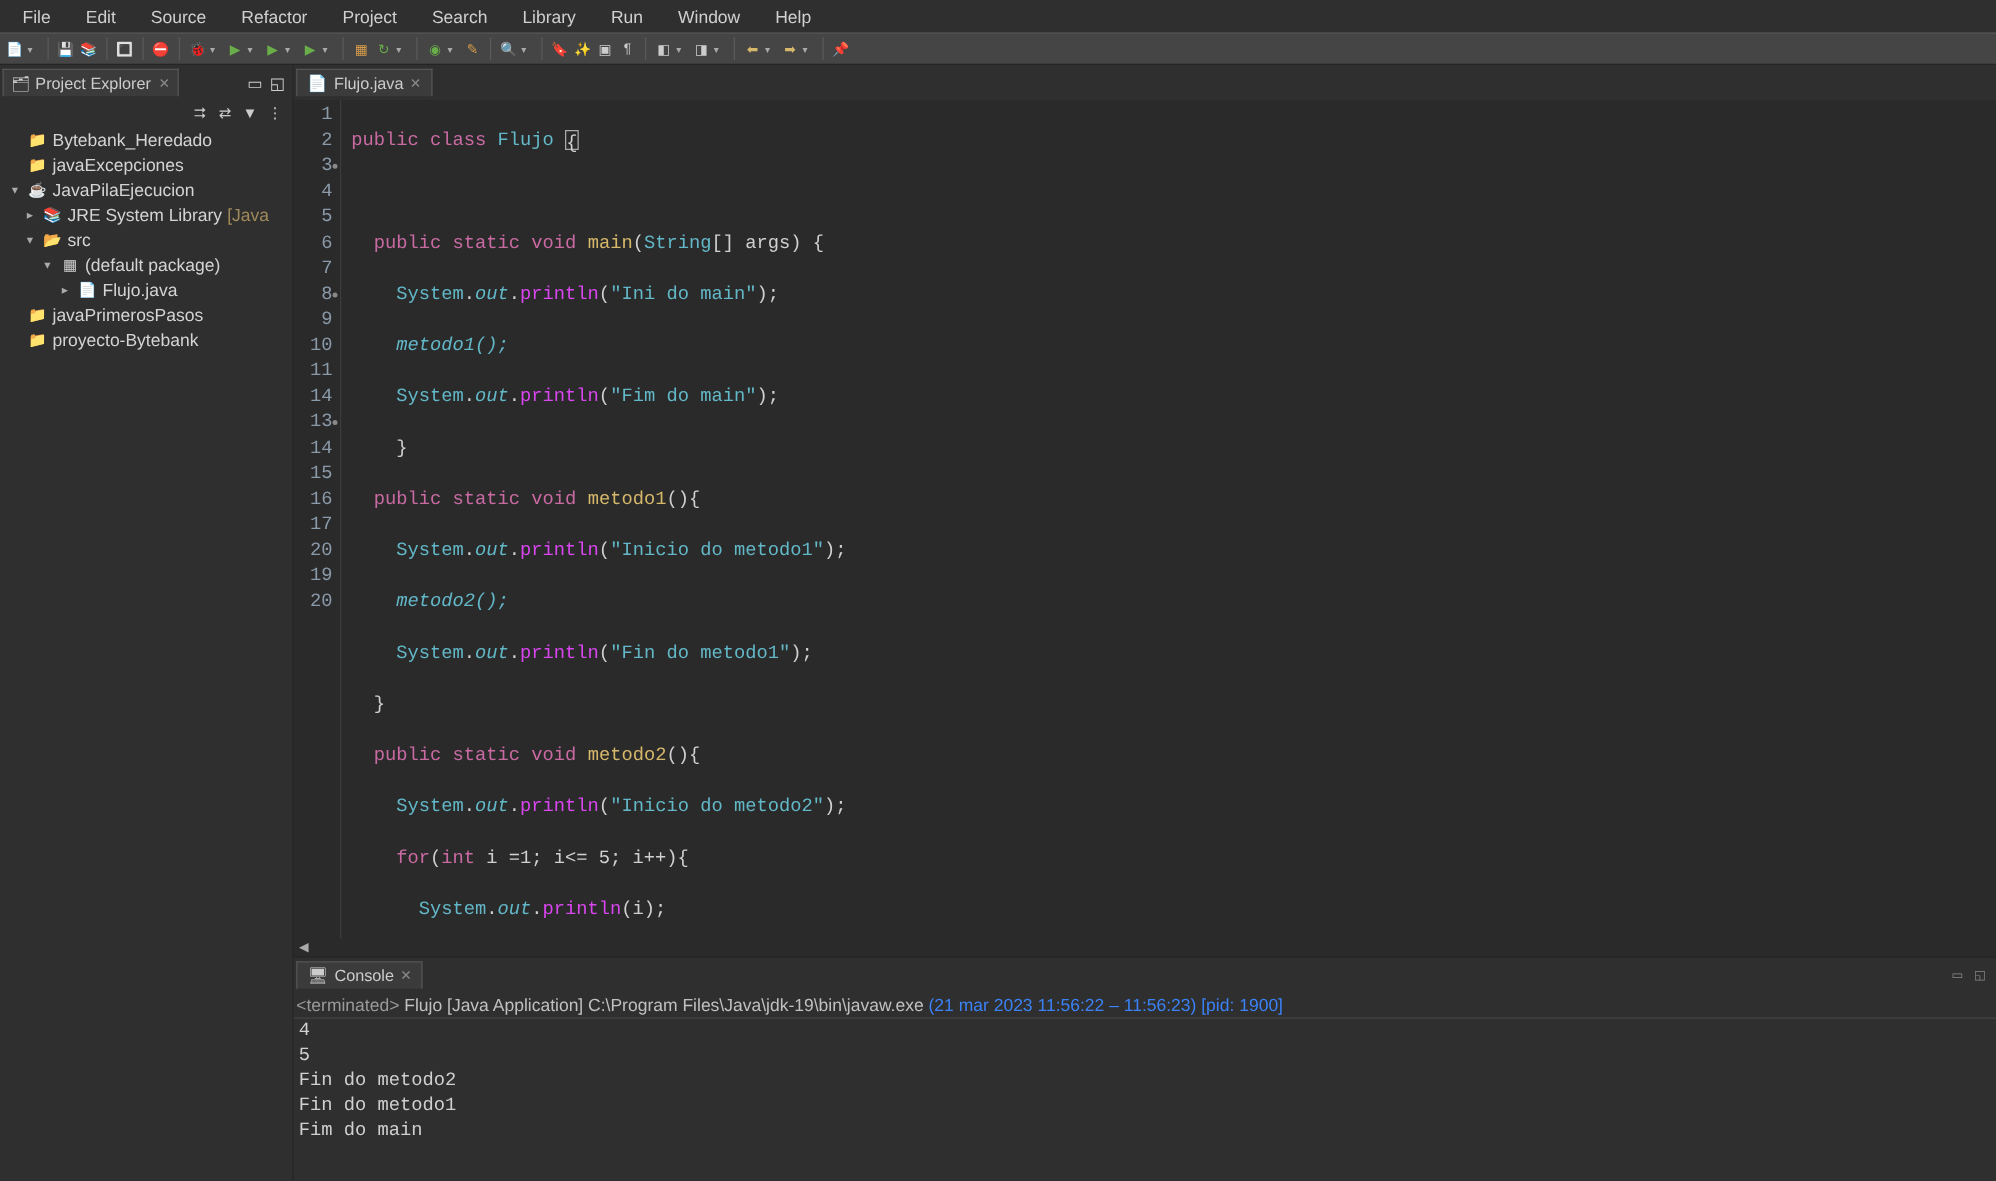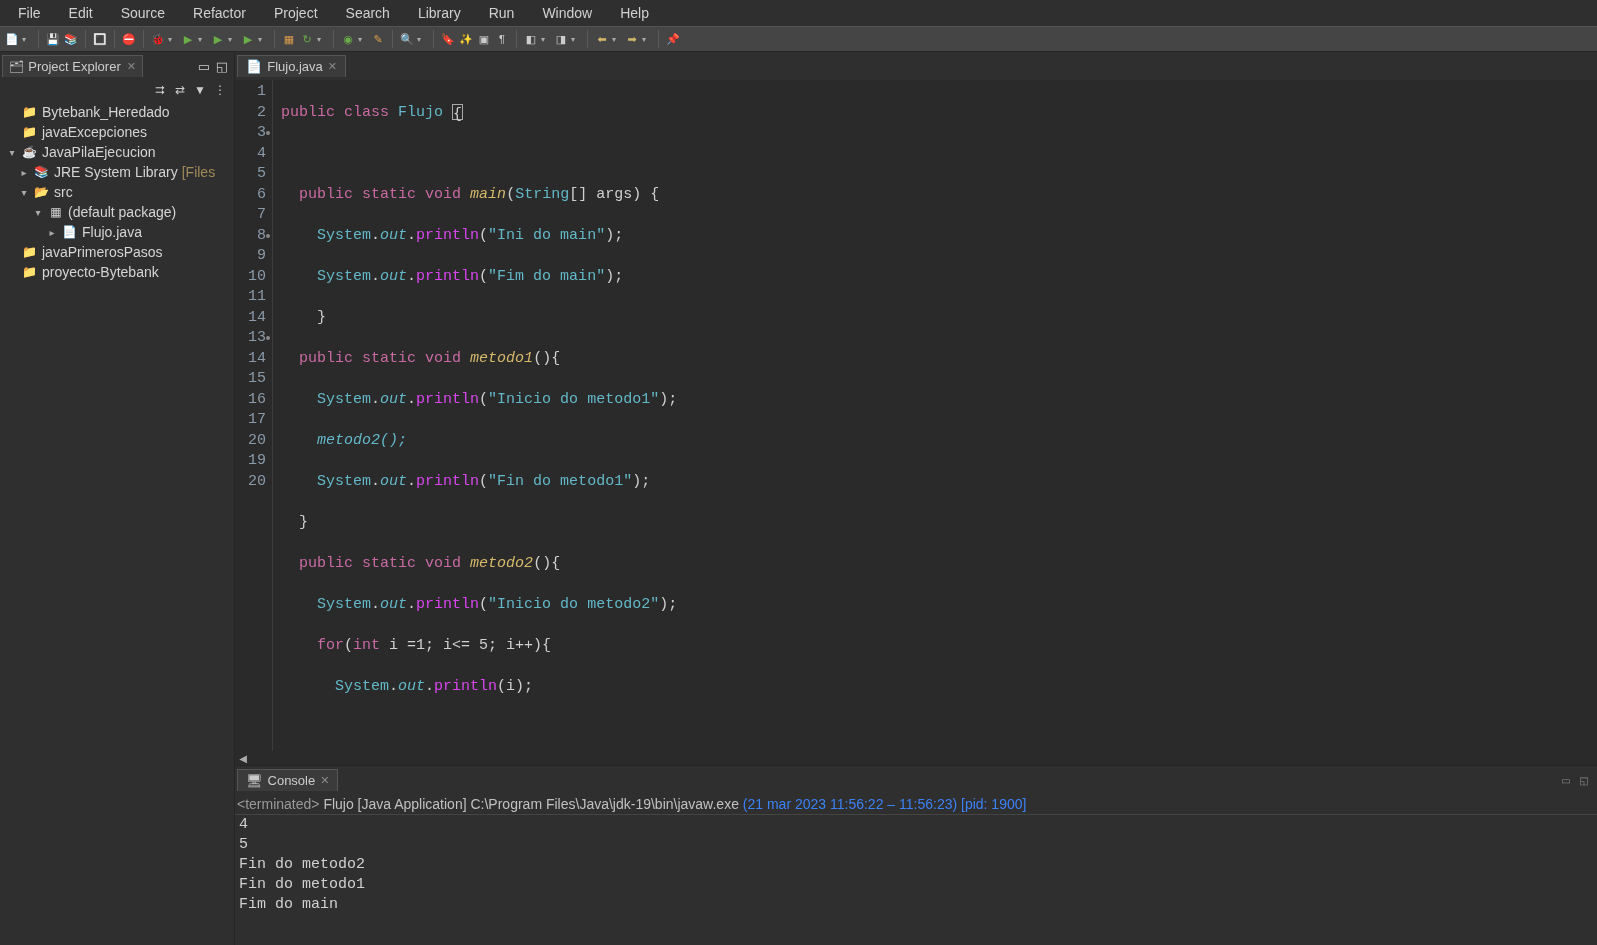--- a/index.html
+++ b/index.html
@@ -139,21 +139,21 @@
   content: "";
   position: absolute;
   right: -4px; top: 8px;
   width: 4px; height: 4px;
   border-radius: 50%;
   background: #888;
 }
 .code { padding: 2px 8px; white-space: pre; color: #d0d0d0; }
 .code .kw { color: #c96aa3; }
 .code .cls { color: #63b8c8; }
-.code .mth { color: #d6b86a; font-style: italic; }
+.code .mth { color: #d6b86a; }
 .code .str { color: #63b8c8; }
 .code .fld { color: #63b8c8; font-style: italic; }
 .code .call { color: #d946ef; }
 .cursor-box {
   display: inline-block;
   border: 1px solid #aaa;
   height: 16px;
   vertical-align: middle;
 }
 .editor-scrollbar {
@@ -301,21 +301,21 @@
         </div>
         <div class="tree-row">
           <span class="tree-twist">▾</span>
           <span class="tree-icon">☕</span>
           <span>JavaPilaEjecucion</span>
         </div>
         <div class="tree-row indent-1">
           <span class="tree-twist">▸</span>
           <span class="tree-icon">📚</span>
           <span>JRE System Library</span>
-          <span class="dim">[Files</span>
+          <span class="dim">[Java</span>
         </div>
         <div class="tree-row indent-1">
           <span class="tree-twist">▾</span>
           <span class="tree-icon">📂</span>
           <span>src</span>
         </div>
         <div class="tree-row indent-2">
           <span class="tree-twist">▾</span>
           <span class="tree-icon">▦</span>
           <span>(default package)</span>
@@ -368,20 +368,21 @@
           <div class="gutter-line">17</div>
           <div class="gutter-line">20</div>
           <div class="gutter-line">19</div>
           <div class="gutter-line">20</div>
         </div>
         <div class="code">
 <div class="code-line"><span class="kw">public</span> <span class="kw">class</span> <span class="cls">Flujo</span> <span class="cursor-box">{</span></div>
 <div class="code-line"> </div>
 <div class="code-line">  <span class="kw">public</span> <span class="kw">static</span> <span class="kw">void</span> <span class="mth">main</span><span>(</span><span class="cls">String</span><span>[]</span><span> args</span><span>) {</span></div>
 <div class="code-line">    <span class="cls">System</span><span>.</span><span class="fld">out</span><span>.</span><span class="call">println</span><span>(</span><span class="str">"Ini do main"</span><span>);</span></div>
+<div class="code-line">    <span class="fld">metodo1();</span></div>
 <div class="code-line">    <span class="cls">System</span>.<span class="fld">out</span>.<span class="call">println</span>(<span class="str">"Fim do main"</span>);</div>
 <div class="code-line">    <span>}</span></div>
 <div class="code-line">  <span class="kw">public</span> <span class="kw">static</span> <span class="kw">void</span> <span class="mth">metodo1</span><span>(){</span></div>
 <div class="code-line">    <span class="cls">System</span>.<span class="fld">out</span>.<span class="call">println</span>(<span class="str">"Inicio do metodo1"</span>);</div>
 <div class="code-line">    <span class="fld">metodo2();</span></div>
 <div class="code-line">    <span class="cls">System</span>.<span class="fld">out</span>.<span class="call">println</span>(<span class="str">"Fin do metodo1"</span>);</div>
 <div class="code-line">  <span>}</span></div>
 <div class="code-line">  <span class="kw">public</span> <span class="kw">static</span> <span class="kw">void</span> <span class="mth">metodo2</span><span>(){</span></div>
 <div class="code-line">    <span class="cls">System</span>.<span class="fld">out</span>.<span class="call">println</span>(<span class="str">"Inicio do metodo2"</span>);</div>
 <div class="code-line">    <span class="kw">for</span><span>(</span><span class="kw">int</span><span> i =1; i&lt;= 5; i++){</span></div>

